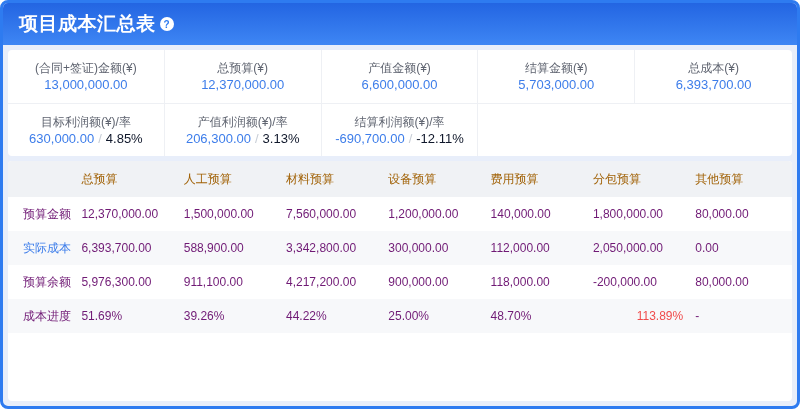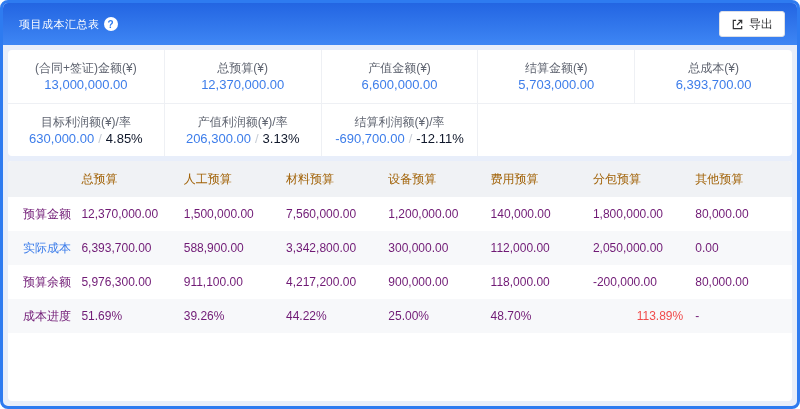--- a/index.html
+++ b/index.html
@@ -8,21 +8,21 @@
     width:800px; height:409px;
     border:3px solid #2e7bf0; border-radius:8px; overflow:hidden;
     background:#e8eefa; display:flex; flex-direction:column;
     font-family:"Liberation Sans","DejaVu Sans",sans-serif;
   }
   
   .titlebar {
     flex:0 0 42px; background:linear-gradient(180deg,#2365e2,#3e86f4);
     display:flex; align-items:center; padding:0 12px 0 16px; color:#fff;
   }
-  .title { font-size:11px; font-weight:normal; letter-spacing:0.5px; }
+  .title { font-size:19px; font-weight:bold; letter-spacing:0.5px; }
   .help {
     width:14px; height:14px; border-radius:50%; background:#fff; color:#2e7bf0;
     font-size:10px; font-weight:bold; display:inline-flex; align-items:center;
     justify-content:center; margin-left:4px; cursor:pointer;
   }
   .export-btn {
     margin-left:auto; background:#fff; border:1px solid #dcdfe6; border-radius:3px;
     height:26px; padding:0 11px; display:inline-flex; align-items:center; gap:5px;
     font-size:12px; color:#303133; cursor:pointer;
   }
@@ -78,30 +78,20 @@
   .red { color:#f04b4b;text-align:right; }
 </style>
 </head>
 <body>
 
 <div class="app">
 
   <div class="titlebar">
     <span class="title">项目成本汇总表</span>
     <span class="help">?</span>
-    <button class="export-btn">
-      <span>
-        <svg width="13" height="13" viewBox="0 0 14 14" fill="none" stroke="#303133" stroke-width="1.3">
-          <path d="M5.5 2.5 H2.5 V11.5 H11.5 V8.5"></path>
-          <path d="M8 2.5 H11.5 V6"></path>
-          <path d="M11.2 2.8 L6.5 7.5"></path>
-        </svg>
-      </span>
-      <span>导出</span>
-    </button>
   </div>
 
   <div class="body">
 
 
     <div class="card summary-card">
       <div class="sum-row r1">
         <div class="sum-cell">
           <span class="sum-label">(合同+签证)金额(¥)</span>
           <span class="sum-value">13,000,000.00</span>

